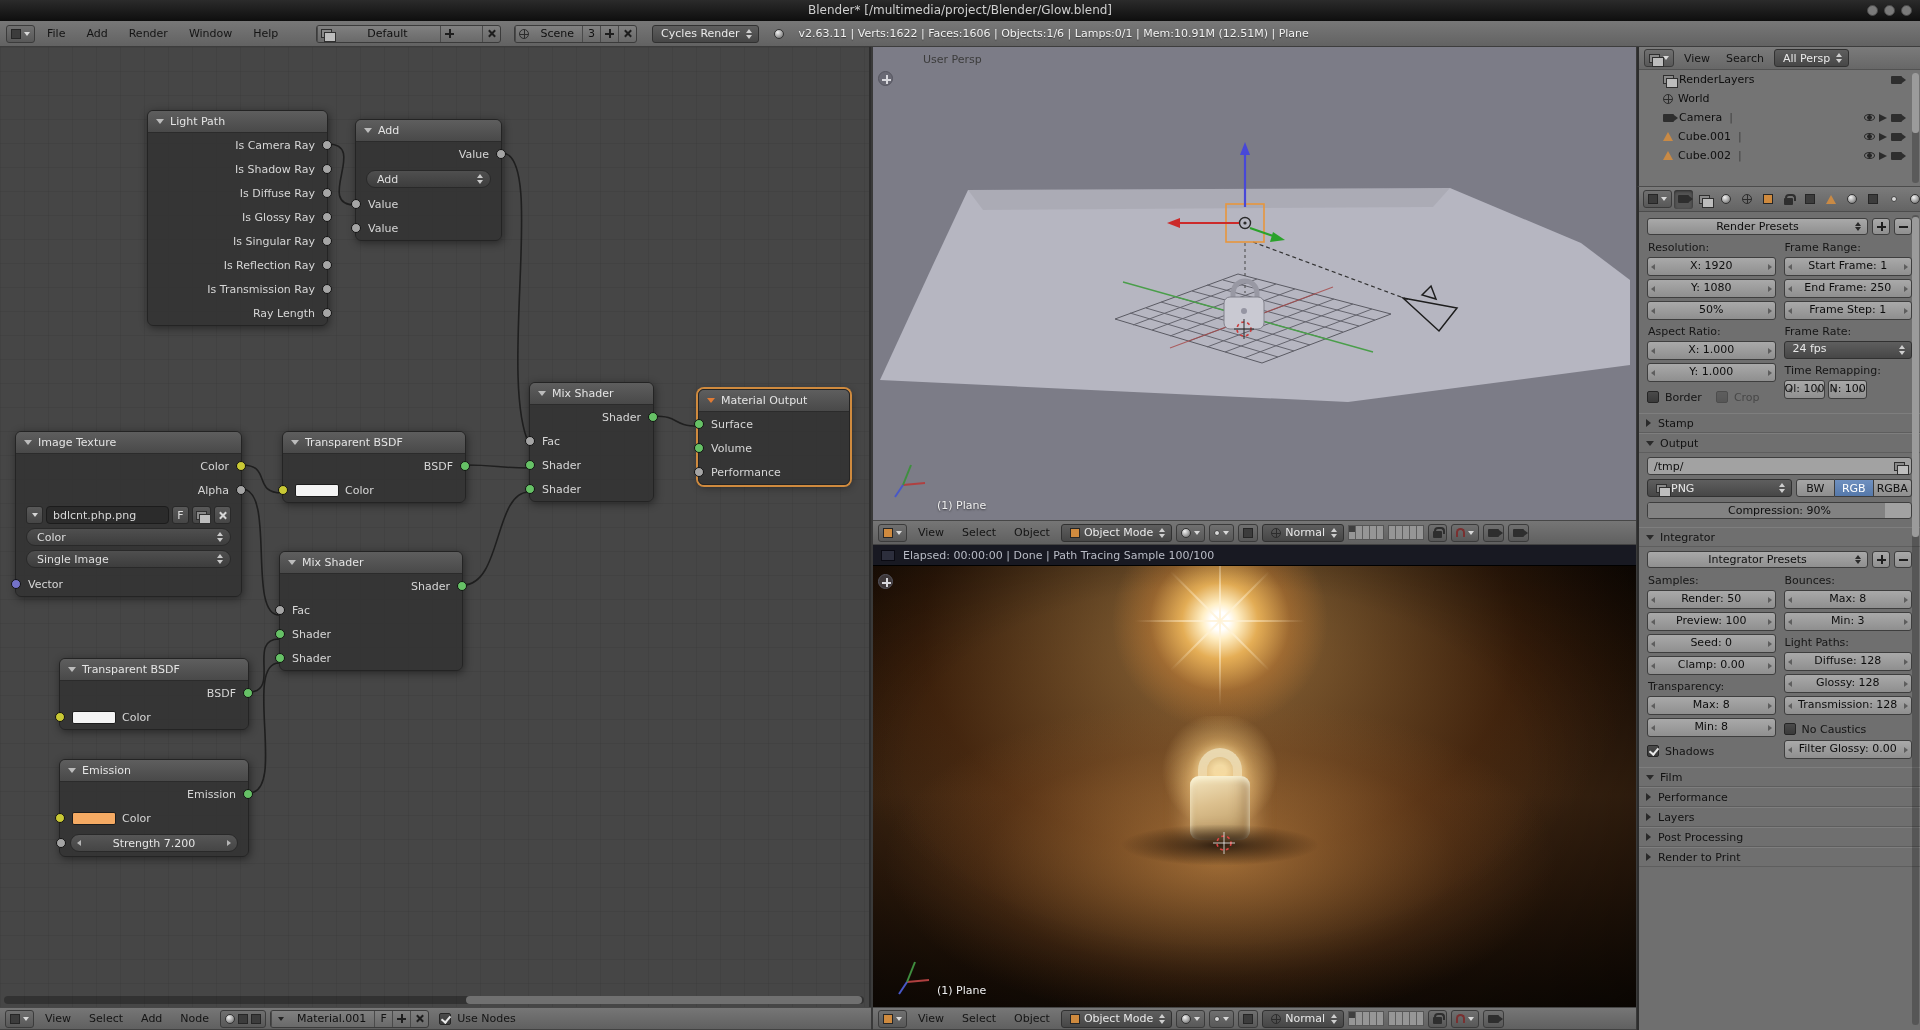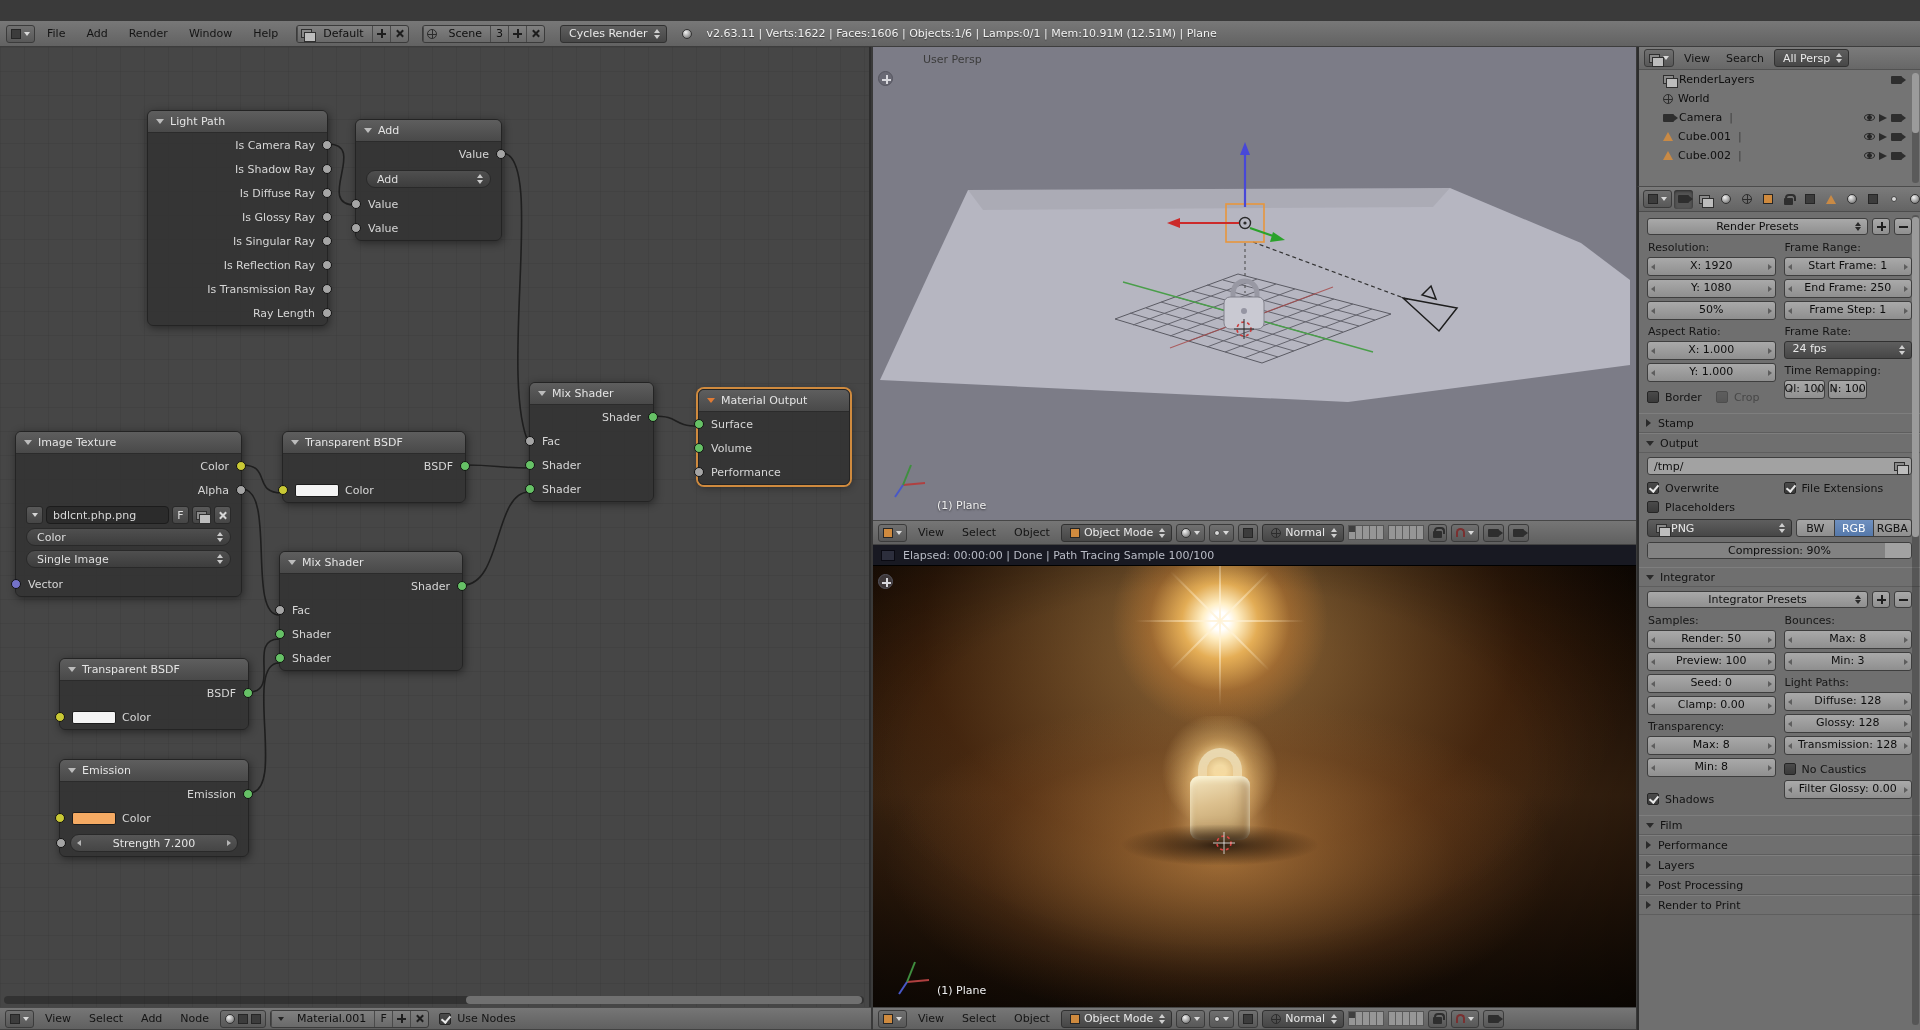--- a/index.html
+++ b/index.html
@@ -156,32 +156,40 @@
 .tog.on{background:linear-gradient(#6f90c0,#5578aa);color:#fff;}
 .pathfield{display:flex;align-items:center;height:18px;background:#a2a2a2;border:1px solid #3e3e3e;border-radius:3px;padding:0 6px;color:#0f0f0f;}
 .pathfield .g-layersic{margin-left:auto;}
 .prow{display:flex;gap:4px;align-items:center;margin-top:4px;}
 </style>
 </head>
 <body>
 
 <div id="screen">
 
+  <div id="titlebar">
+    <span>Blender* [/multimedia/project/Blender/Glow.blend]</span>
+    <span class="wbtns">
+      <i class="wb"></i>
+      <i class="wb"></i>
+      <i class="wb"></i>
+    </span>
+  </div>
 
   <div id="menubar">
     <span class="edbtn">
         <i class="g-sq"></i>
         <i class="i-dd"></i>
       </span>
     <span class="hmenu">File</span>
     <span class="hmenu">Add</span>
     <span class="hmenu">Render</span>
     <span class="hmenu">Window</span>
     <span class="hmenu">Help</span>
-    <span class="selwrap" style="margin-left:6px;">
+    <span class="selwrap" style="margin-left:26px;gap:24px;">
       <span class="sq">
           <i class="g-layersic"></i>
         </span>
       <span class="nm">Default</span>
       <span class="sq">
           <i class="i-plus"></i>
         </span>
       <span class="sq">
           <i class="i-x"></i>
         </span>
@@ -789,38 +797,20 @@
 
     <div class="phead">
         <i class="tri-o"></i>
         <span>Output</span>
       </div>
     <div class="pbody">
       <div class="pathfield">
         <span>/tmp/</span>
         <i class="g-layersic"></i>
       </div>
-      <div class="cols" style="margin-top:5px;">
-        <div class="col">
-          <div class="cbrow">
-              <i class="cb on"></i>
-              <span>Overwrite</span>
-            </div>
-          <div class="cbrow">
-              <i class="cb"></i>
-              <span>Placeholders</span>
-            </div>
-        </div>
-        <div class="col">
-          <div class="cbrow">
-              <i class="cb on"></i>
-              <span>File Extensions</span>
-            </div>
-        </div>
-      </div>
       <div class="prow">
         <span class="ddark" style="flex:1;">
             <i class="g-layersic"></i>
             <span>PNG</span>
           </span>
         <span class="rgbgrp">
           <span class="tog first">BW</span>
           <span class="tog mid on">RGB</span>
           <span class="tog last">RGBA</span>
         </span>
@@ -848,21 +838,21 @@
       <div class="cols" style="margin-top:4px;">
         <div class="col">
           <span class="plabel">Samples:</span>
           <span class="field">Render: 50</span>
           <span class="field">Preview: 100</span>
           <span class="field">Seed: 0</span>
           <span class="field">Clamp: 0.00</span>
           <span class="plabel">Transparency:</span>
           <span class="field">Max: 8</span>
           <span class="field">Min: 8</span>
-          <div class="cbrow" style="margin-top:11px;align-items:center;">
+          <div class="cbrow" style="margin-top:3px;align-items:center;">
               <i class="cb on"></i>
               <span>Shadows</span>
             </div>
         </div>
         <div class="col">
           <span class="plabel">Bounces:</span>
           <span class="field">Max: 8</span>
           <span class="field">Min: 3</span>
           <span class="plabel">Light Paths:</span>
           <span class="field">Diffuse: 128</span>

